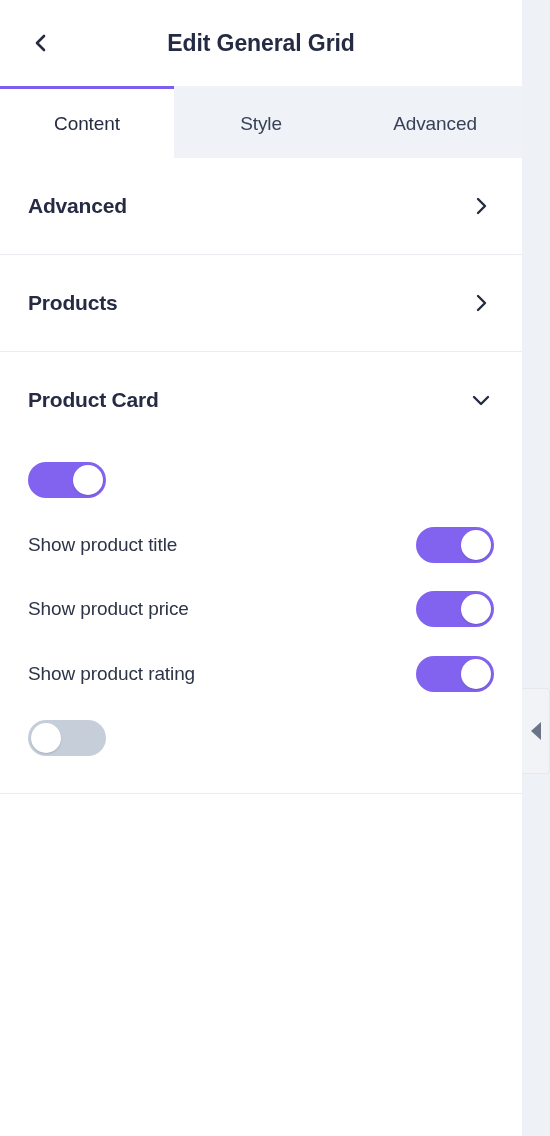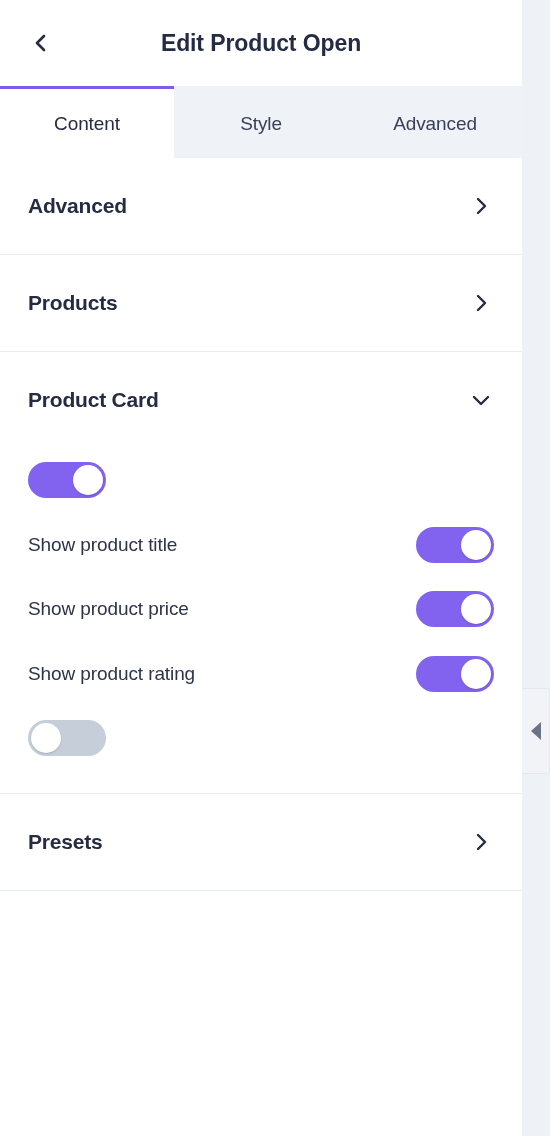--- a/index.html
+++ b/index.html
@@ -228,21 +228,21 @@
   <div class="panel">
 
     <div class="panel-header">
       <button class="back-btn" aria-label="Back">
         <span>
           <svg width="20" height="20" viewBox="0 0 20 20" fill="none" aria-hidden="true">
             <path d="M13 3 L6 10 L13 17" stroke="#252b42" stroke-width="2.6" stroke-linecap="round" stroke-linejoin="round"></path>
           </svg>
         </span>
       </button>
-      <div class="panel-title">Edit Product Open</div>
+      <div class="panel-title">Edit General Grid</div>
     </div>
 
     <div class="tabs">
       <button class="tab active">
         <span>Content</span>
       </button>
       <button class="tab">
         <span>Style</span>
       </button>
       <button class="tab">
@@ -316,30 +316,20 @@
 
           <div class="toggle-row">
             <button class="switch" role="switch" aria-checked="false">
               <span class="knob"></span>
             </button>
           </div>
 
         </div>
       </div>
 
-      <div class="section">
-        <button class="section-header">
-          <span class="section-title">Presets</span>
-          <span class="chev">
-            <svg width="15" height="20" viewBox="0 0 15 20" fill="none" aria-hidden="true">
-              <path d="M4 3 L11 10 L4 17" stroke="#252b42" stroke-width="2.4" stroke-linecap="round" stroke-linejoin="round"></path>
-            </svg>
-          </span>
-        </button>
-      </div>
 
       <div class="filler"></div>
     </div>
   </div>
 
   <button class="collapse-handle" aria-label="Collapse panel">
     <span class="tri"></span>
   </button>
 
 </div>

